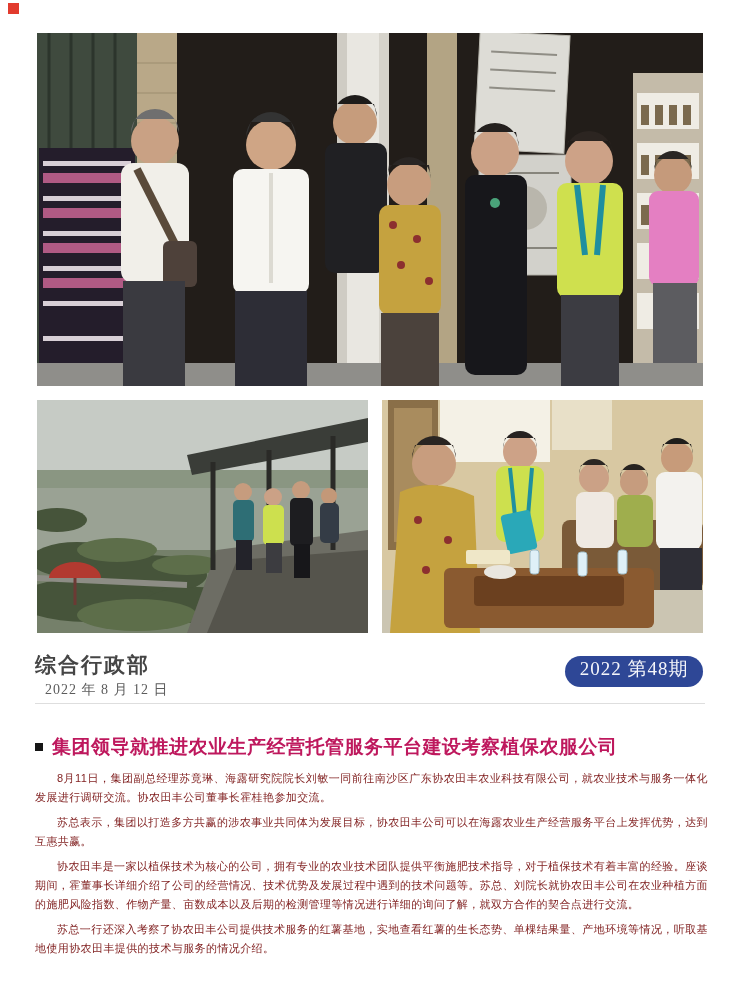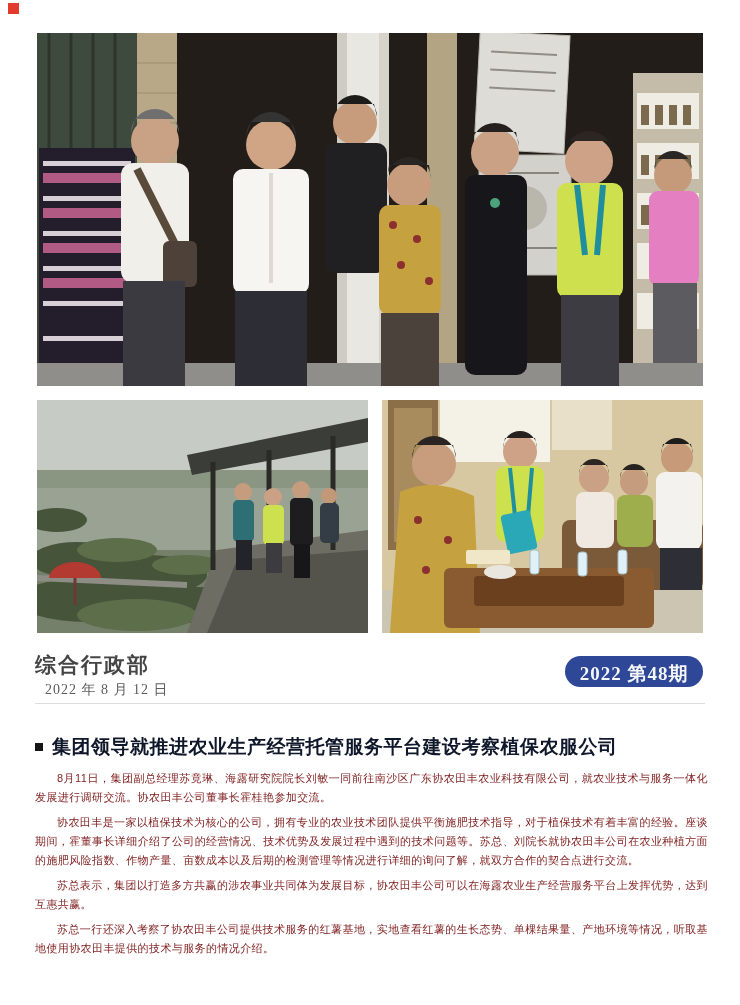--- a/index.html
+++ b/index.html
@@ -23,33 +23,33 @@
     font-size:21px; font-weight:700; color:#454545; letter-spacing:2px;
   }
   .dept-date {
     position:absolute; left:45px; top:681px;
     font-family:"Liberation Serif","DejaVu Serif",serif;
     font-size:14px; color:#5c5c5c; letter-spacing:1px;
   }
   .issue-badge {
     position:absolute; left:565px; top:656px; width:138px; height:31px;
     background:#2e4796; border-radius:16px;
-    display:flex; align-items:flex-end; justify-content:center;
+    display:flex; align-items:flex-start; justify-content:center;
     font-family:"Liberation Serif","DejaVu Serif",serif;
-    font-size:19px; font-weight:700; color:#f5f6fa; letter-spacing:1px;
+    font-size:19px; font-weight:400; color:#f5f6fa; letter-spacing:1px;
   }
   .divider { position:absolute; left:35px; top:703px; width:670px; height:1px; background:#dedede; }
 
   .headline-row {
     position:absolute; left:35px; top:736px; width:673px;
     display:flex; align-items:flex-start;
   }
   .headline-bullet { width:8px; height:8px; background:#161616; margin-top:7px; margin-right:9px; flex:0 0 auto; }
   .headline-text {
-    font-size:19px; font-weight:700; color:#0f172a; line-height:22px; letter-spacing:0.5px;
+    font-size:19px; font-weight:700; color:#be185d; line-height:22px; letter-spacing:0.5px;
   }
   .article {
     position:absolute; left:35px; top:769px; width:673px;
   }
   .article p {
     font-size:11px; line-height:19px; color:#7f1d1d;
     text-align:justify; text-indent:2em; margin-bottom:6px; letter-spacing:0.4px;
   }
 </style>
 </head>
@@ -303,18 +303,18 @@
 
   <div class="divider"></div>
 
   <div class="headline-row">
     <span class="headline-bullet"></span>
     <span class="headline-text">集团领导就推进农业生产经营托管服务平台建设考察植保农服公司</span>
   </div>
 
   <div class="article">
     <p>8月11日，集团副总经理苏竟琳、海露研究院院长刘敏一同前往南沙区广东协农田丰农业科技有限公司，就农业技术与服务一体化发展进行调研交流。协农田丰公司董事长霍桂艳参加交流。</p>
+    <p>苏总表示，集团以打造多方共赢的涉农事业共同体为发展目标，协农田丰公司可以在海露农业生产经营服务平台上发挥优势，达到互惠共赢。</p>
     <p>协农田丰是一家以植保技术为核心的公司，拥有专业的农业技术团队提供平衡施肥技术指导，对于植保技术有着丰富的经验。座谈期间，霍董事长详细介绍了公司的经营情况、技术优势及发展过程中遇到的技术问题等。苏总、刘院长就协农田丰公司在农业种植方面的施肥风险指数、作物产量、亩数成本以及后期的检测管理等情况进行详细的询问了解，就双方合作的契合点进行交流。</p>
-    <p>苏总表示，集团以打造多方共赢的涉农事业共同体为发展目标，协农田丰公司可以在海露农业生产经营服务平台上发挥优势，达到互惠共赢。</p>
     <p>苏总一行还深入考察了协农田丰公司提供技术服务的红薯基地，实地查看红薯的生长态势、单棵结果量、产地环境等情况，听取基地使用协农田丰提供的技术与服务的情况介绍。</p>
   </div>
 
 </div>
 
 </body></html>

